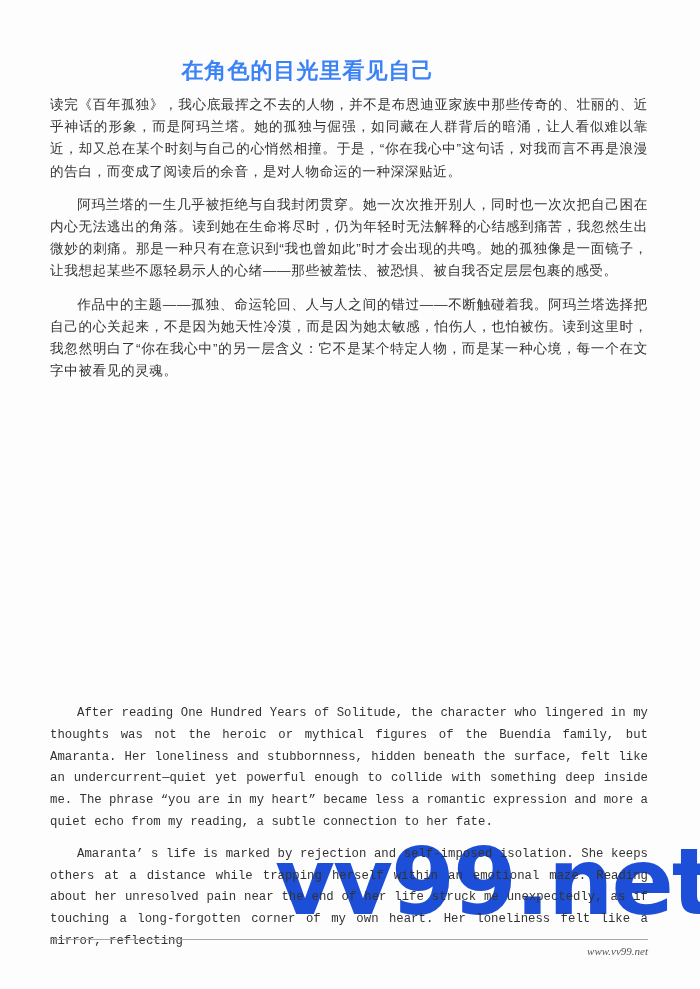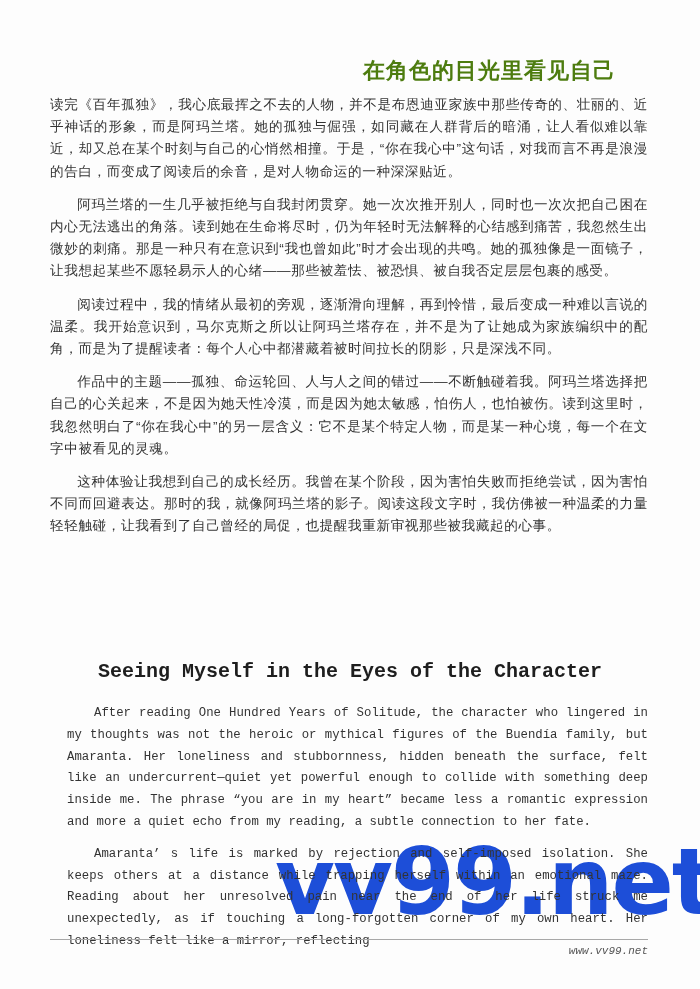--- a/index.html
+++ b/index.html
@@ -8,69 +8,66 @@
     color: #2a2a2a;
   }
   .page { position: absolute; left: 0; top: 0; width: 700px; height: 989px; }
   .watermark {
     position: absolute; left: 275px; top: 828px; width: 370px; height: 110px;
     font-family: "DejaVu Sans", sans-serif; font-weight: bold; font-size: 92px;
     color: #1d4ed8; letter-spacing: -2px; line-height: 110px; z-index: 0;
     white-space: nowrap;
   }
   .title-zh {
-    position: absolute; left: 0; top: 56px; width: 616px; text-align: right;
+    position: absolute; left: 0; top: 56px; width: 616px; text-align: center;
     font-family: "DejaVu Sans", sans-serif; font-weight: bold; font-size: 22px;
-    color: #4d7c0f; letter-spacing: 1px; z-index: 1;
+    color: #3b82f6; letter-spacing: 1px; z-index: 1;
   }
   .body-zh {
     position: absolute; left: 50px; top: 94px; width: 598px; z-index: 1;
     font-family: Liberation Sans, sans-serif; font-size: 13.6px; line-height: 22.2px;
     color: #333; text-align: justify;
   }
   .body-zh p { margin: 0 0 11px 0; text-indent: 2em; letter-spacing: 0.6px; }
   .body-zh p.first { text-indent: 0; }
   .title-en {
     position: absolute; left: 0; top: 660px; width: 700px; text-align: center;
     font-family: "Liberation Mono", monospace; font-weight: bold; font-size: 20px;
     color: #1e1e1e; z-index: 1;
   }
   .body-en {
     position: absolute; left: 50px; top: 703px; width: 598px; z-index: 1;
     font-family: "Liberation Mono", monospace; font-size: 12.3px; line-height: 21.8px;
     color: #333; text-align: justify;
   }
-  .body-en p { margin: 0 0 10px 17px; text-indent: 2.2em; }
+  .body-en p { margin: 0 0 10px 0; text-indent: 2.2em; }
   .footer-rule {
     position: absolute; left: 50px; top: 939px; width: 598px; height: 0;
     border-top: 1.5px solid #a8a8a8; z-index: 1;
   }
   .footer-site {
     position: absolute; right: 52px; top: 945px;
-    font-family: Liberation Mono, monospace; font-style: italic; font-size: 11px;
+    font-family: Liberation Serif, serif; font-style: italic; font-size: 11px;
     color: #555; z-index: 1; text-align: center;
   }
 </style>
 </head>
 <body>
 
 <div class="page">
   <div class="watermark">vv99.net</div>
 
   <h1 class="title-zh" style="margin:0;">在角色的目光里看见自己</h1>
 
   <div class="body-zh">
     <p class="first">读完《百年孤独》，我心底最挥之不去的人物，并不是布恩迪亚家族中那些传奇的、壮丽的、近乎神话的形象，而是阿玛兰塔。她的孤独与倔强，如同藏在人群背后的暗涌，让人看似难以靠近，却又总在某个时刻与自己的心悄然相撞。于是，“你在我心中”这句话，对我而言不再是浪漫的告白，而变成了阅读后的余音，是对人物命运的一种深深贴近。</p>
     <p>阿玛兰塔的一生几乎被拒绝与自我封闭贯穿。她一次次推开别人，同时也一次次把自己困在内心无法逃出的角落。读到她在生命将尽时，仍为年轻时无法解释的心结感到痛苦，我忽然生出微妙的刺痛。那是一种只有在意识到“我也曾如此”时才会出现的共鸣。她的孤独像是一面镜子，让我想起某些不愿轻易示人的心绪——那些被羞怯、被恐惧、被自我否定层层包裹的感受。</p>
-    <p>阅读过程中，我的情绪从最初的旁观，逐渐滑向理解，再到怜惜，最后变成一种难以言说的温柔。我开始意识到，马尔克斯之所以让阿玛兰塔存在，并不是为了让她成为家族编织中的配角，而是为了提醒读者：每个人心中都潜藏着被时间拉长的阴影，只是深浅不同。</p>
     <p>作品中的主题——孤独、命运轮回、人与人之间的错过——不断触碰着我。阿玛兰塔选择把自己的心关起来，不是因为她天性冷漠，而是因为她太敏感，怕伤人，也怕被伤。读到这里时，我忽然明白了“你在我心中”的另一层含义：它不是某个特定人物，而是某一种心境，每一个在文字中被看见的灵魂。</p>
-    <p>这种体验让我想到自己的成长经历。我曾在某个阶段，因为害怕失败而拒绝尝试，因为害怕不同而回避表达。那时的我，就像阿玛兰塔的影子。阅读这段文字时，我仿佛被一种温柔的力量轻轻触碰，让我看到了自己曾经的局促，也提醒我重新审视那些被我藏起的心事。</p>
   </div>
 
-  <h2 class="title-en" style="margin:0;">Seeing Myself in the Eyes of the Character</h2>
 
   <div class="body-en">
     <p>After reading One Hundred Years of Solitude, the character who lingered in my thoughts was not the heroic or mythical figures of the Buendía family, but Amaranta. Her loneliness and stubbornness, hidden beneath the surface, felt like an undercurrent—quiet yet powerful enough to collide with something deep inside me. The phrase “you are in my heart” became less a romantic expression and more a quiet echo from my reading, a subtle connection to her fate.</p>
     <p>Amaranta’ s life is marked by rejection and self-imposed isolation. She keeps others at a distance while trapping herself within an emotional maze. Reading about her unresolved pain near the end of her life struck me unexpectedly, as if touching a long-forgotten corner of my own heart. Her loneliness felt like a mirror, reflecting</p>
   </div>
 
   <div class="footer-rule"></div>
   <div class="footer-site">www.vv99.net</div>
 </div>
 

